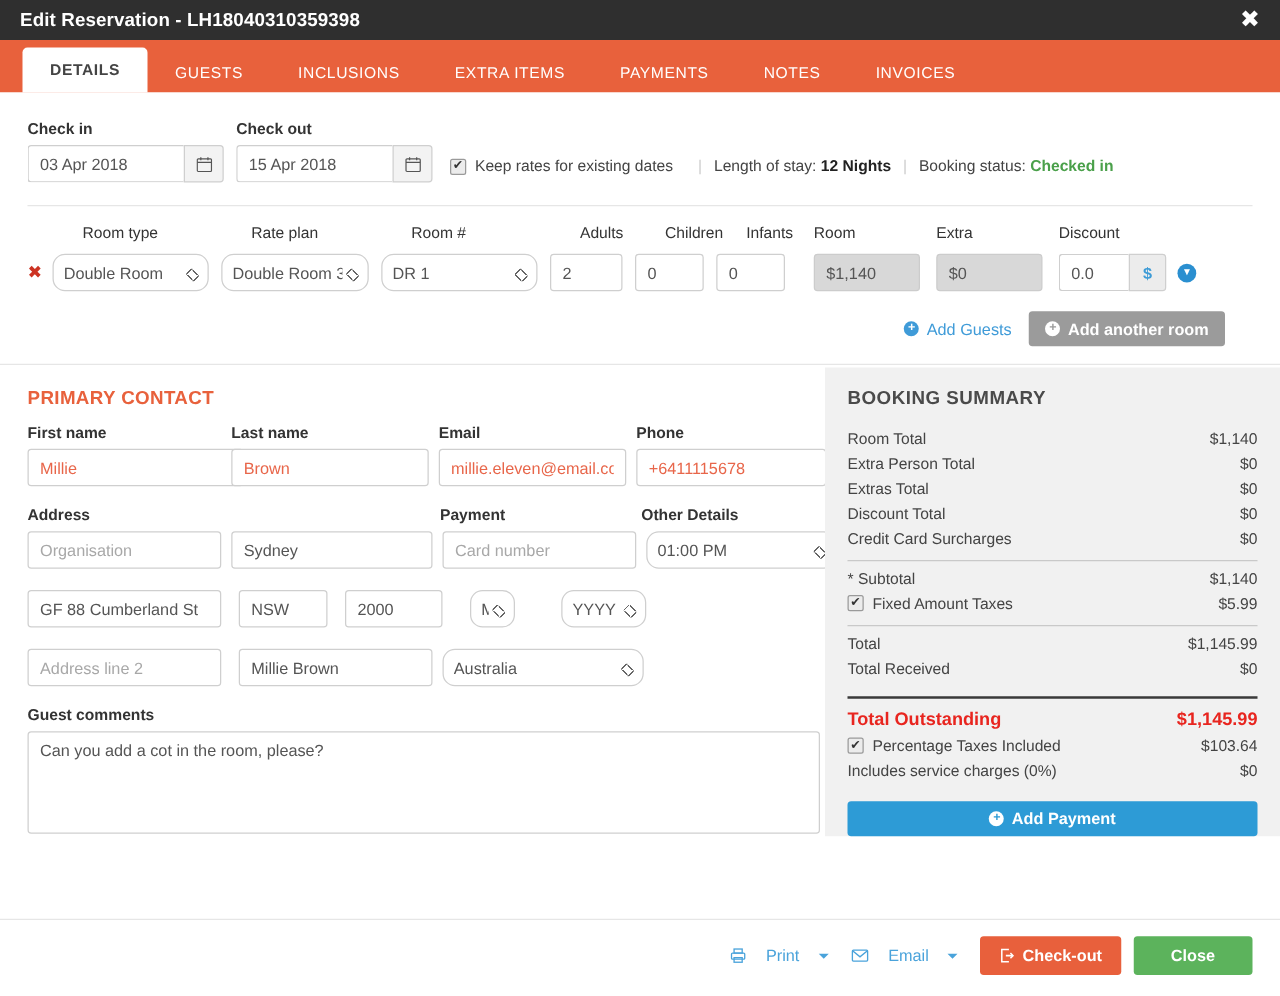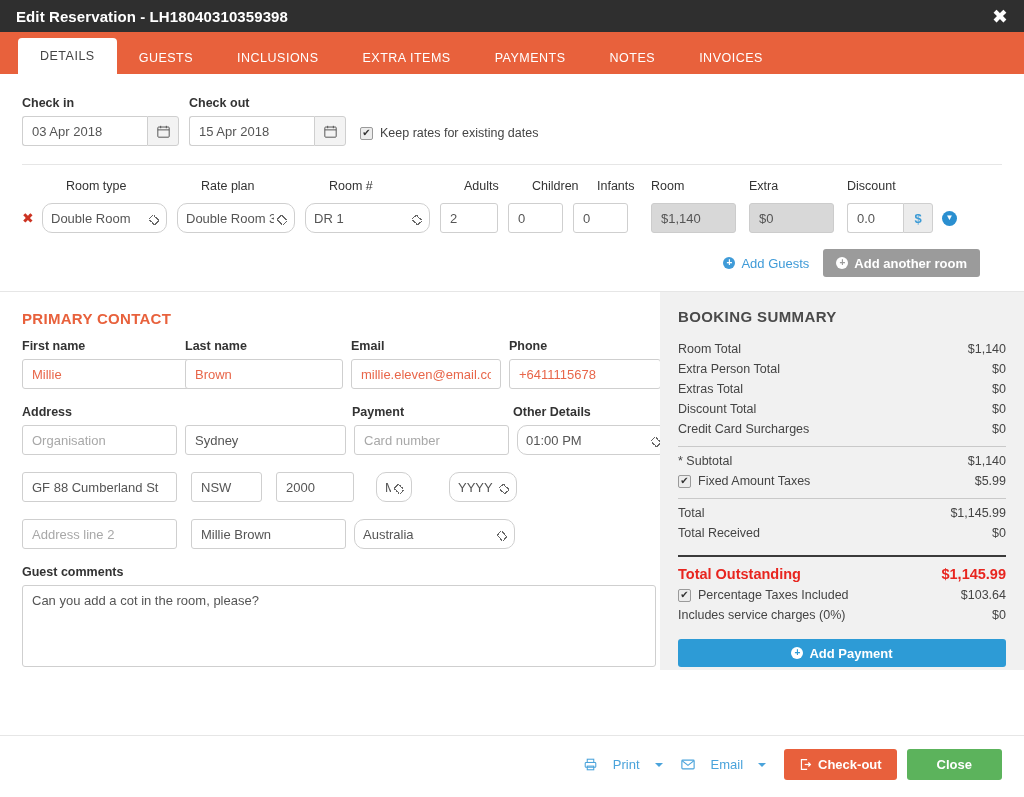--- a/index.html
+++ b/index.html
@@ -57,21 +57,21 @@
     font-size: 12.5px;
     letter-spacing: 0.5px;
     cursor: pointer;
     border-radius: 4px 4px 0 0;
   }
   .tab.active {
     background: #ffffff;
     color: #444444;
     height: 36px;
     line-height: 36px;
-    font-weight: normal;
+    font-weight: bold;
   }
 
   
   .modal-body { background:#ffffff; height: 719px; position: relative; }
 
   .section-dates {
     padding: 22px 22px 0 22px;
   }
   .fieldlabel {
     font-size: 12.5px;
@@ -208,21 +208,21 @@
     margin-right:6px; line-height:1;
   }
   .plus-b {
     display:inline-flex; align-items:center; justify-content:center;
     width:12px; height:12px; border-radius:50%;
     background:#3f9bd8; color:#fff; font-size:10px; font-weight:bold;
     margin-right:6px; line-height:1;
   }
 
   
-  .split { display:flex; margin-top: 14px; border-top:1px solid #e6e6e6; }
+  .split { display:flex; margin-top: 14px; border-top:1px solid #e6e6e6;align-items:center; }
   .left-pane { width: 660px; padding: 18px 22px 0 22px; }
   .right-pane { width: 364px; background:#f1f1f1; padding: 16px 18px 0 18px; }
 
   .primary-contact {
     color:#e8613c; font-size:15px; font-weight:bold; letter-spacing:0.3px;
     margin-bottom: 12px;
   }
   .fgrid { display:flex; }
   .fcol { margin-right: 8px; }
   .orange-val { color:#e8664a; }
@@ -321,20 +321,28 @@
               <line x1="11.5" y1="1" x2="11.5" y2="4"></line>
             </svg>
           </div>
         </div>
       </div>
 
       <div class="keeprates">
         <span class="cbx">✔</span>
         <span>Keep rates for existing dates</span>
       </div>
+      <div class="meta">
+        <span class="meta-sep">|</span>
+        <span>Length of stay:</span>
+        <b>12 Nights</b>
+        <span class="meta-sep">|</span>
+        <span>Booking status:</span>
+        <span class="ok">Checked in</span>
+      </div>
     </div>
   </div>
 
   <div class="hr"></div>
 
   <div class="rooms">
     <div class="rooms-head">
       <div class="col" style="width:125px;">
           <span class="hl b">Room type</span>
         </div>

